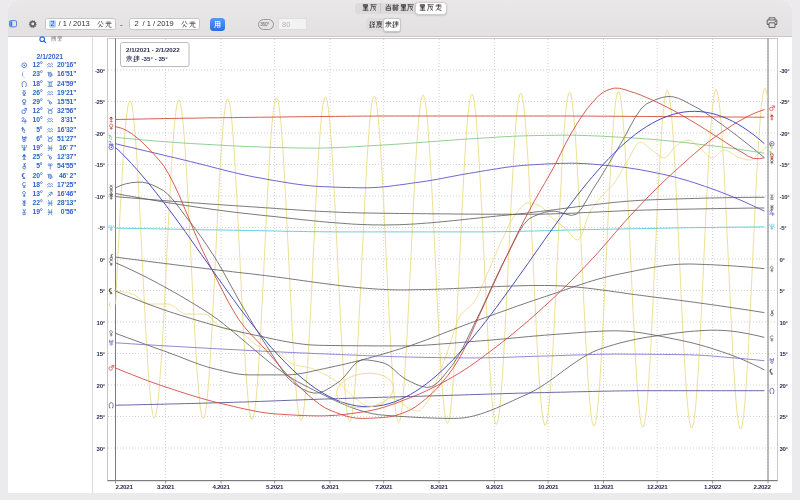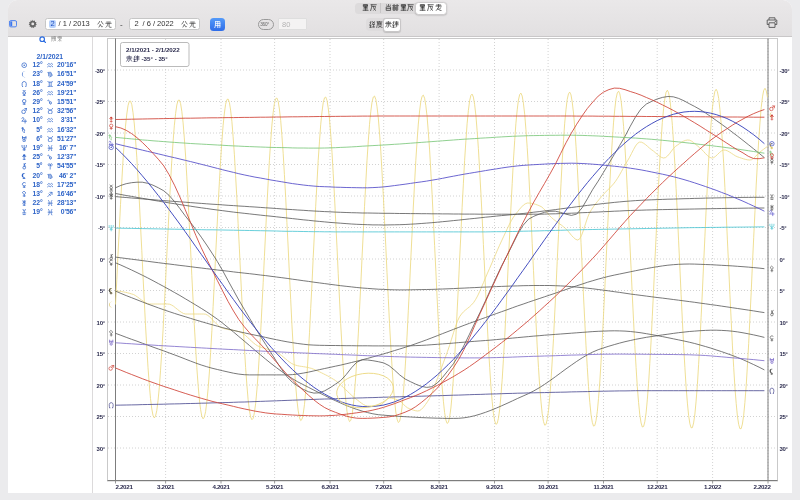--- a/index.html
+++ b/index.html
@@ -62,21 +62,21 @@
       <div class="t" style="left:50.5px;top:20px;color:#333;font-size:7.5px">/ 1 / 2013</div>
       <svg class="gly" style="left:89.0px;top:20.5px;width:7px;height:7px;color:#444">
         <use href="#s-gong"></use>
       </svg>
       <svg class="gly" style="left:97.0px;top:20.5px;width:7px;height:7px;color:#444">
         <use href="#s-yuan"></use>
       </svg>
       <div class="t" style="left:112px;top:19.5px;color:#333;font-size:8px">-</div>
       <div class="fld" style="left:121px;top:18px;width:71px;height:12px"></div>
       <div class="t" style="left:125px;top:20px;color:#333;font-size:7.5px;width:7px;text-align:center">2</div>
-      <div class="t" style="left:134.5px;top:20px;color:#333;font-size:7.5px">/ 6 / 2022</div>
+      <div class="t" style="left:134.5px;top:20px;color:#333;font-size:7.5px">/ 1 / 2019</div>
       <svg class="gly" style="left:173.0px;top:20.5px;width:7px;height:7px;color:#444">
         <use href="#s-gong"></use>
       </svg>
       <svg class="gly" style="left:181.0px;top:20.5px;width:7px;height:7px;color:#444">
         <use href="#s-yuan"></use>
       </svg>
       <div style="position:absolute;left:202px;top:17.5px;width:15px;height:13px;border-radius:3.5px;background:linear-gradient(#549af9,#2e6ce8)"></div>
       <svg class="gly" style="left:206.0px;top:20.5px;width:7.5px;height:7.5px;color:#fff">
         <use href="#s-yong"></use>
       </svg>

